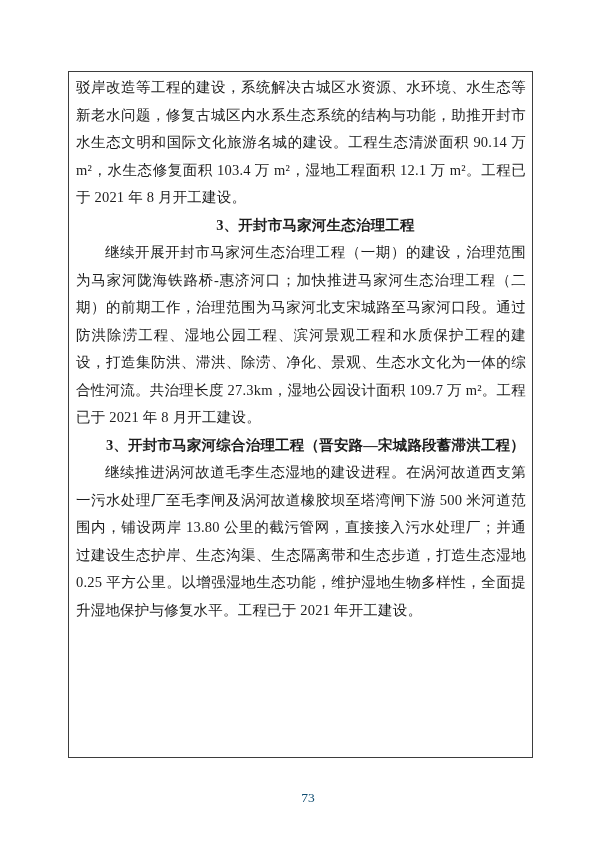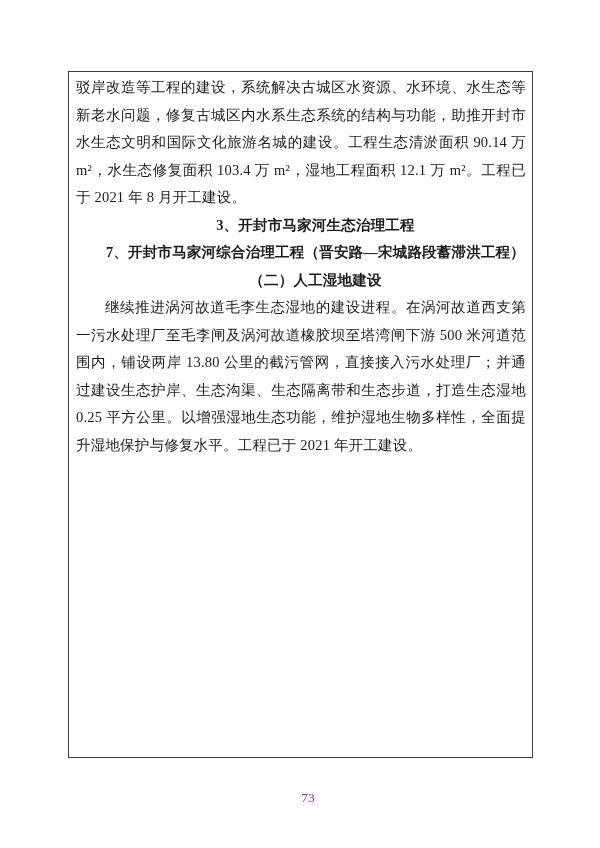--- a/index.html
+++ b/index.html
@@ -43,28 +43,28 @@
     text-align: center;
     white-space: nowrap;
   }
   .page-number {
     position: absolute;
     left: 16px;
     right: 0;
     top: 790px;
     text-align: center;
     font-size: 13.5px;
-    color: #a21caf;
+    color: #0c4a6e;
   }
 </style>
 </head>
 <body>
 
 <div class="sheet">
   <div class="doc-table">
     <p class="block">驳岸改造等工程的建设，系统解决古城区水资源、水环境、水生态等新老水问题，修复古城区内水系生态系统的结构与功能，助推开封市水生态文明和国际文化旅游名城的建设。工程生态清淤面积 90.14 万 m²，水生态修复面积 103.4 万 m²，湿地工程面积 12.1 万 m²。工程已于 2021 年 8 月开工建设。</p>
     <p class="block heading">3、开封市马家河生态治理工程</p>
-    <p class="block heading">7、开封市马家河综合治理工程（晋安路—宋城路段蓄滞洪工程）</p>
-    <p class="block heading">（二）人工湿地建设</p>
+    <p class="block para-indent">继续开展开封市马家河生态治理工程（一期）的建设，治理范围为马家河陇海铁路桥-惠济河口；加快推进马家河生态治理工程（二期）的前期工作，治理范围为马家河北支宋城路至马家河口段。通过防洪除涝工程、湿地公园工程、滨河景观工程和水质保护工程的建设，打造集防洪、滞洪、除涝、净化、景观、生态水文化为一体的综合性河流。共治理长度 27.3km，湿地公园设计面积 109.7 万 m²。工程已于 2021 年 8 月开工建设。</p>
+    <p class="block heading">3、开封市马家河综合治理工程（晋安路—宋城路段蓄滞洪工程）</p>
     <p class="block para-indent">继续推进涡河故道毛李生态湿地的建设进程。在涡河故道西支第一污水处理厂至毛李闸及涡河故道橡胶坝至塔湾闸下游 500 米河道范围内，铺设两岸 13.80 公里的截污管网，直接接入污水处理厂；并通过建设生态护岸、生态沟渠、生态隔离带和生态步道，打造生态湿地 0.25 平方公里。以增强湿地生态功能，维护湿地生物多样性，全面提升湿地保护与修复水平。工程已于 2021 年开工建设。</p>
   </div>
   <div class="page-number">73</div>
 </div>
 
 </body></html>

